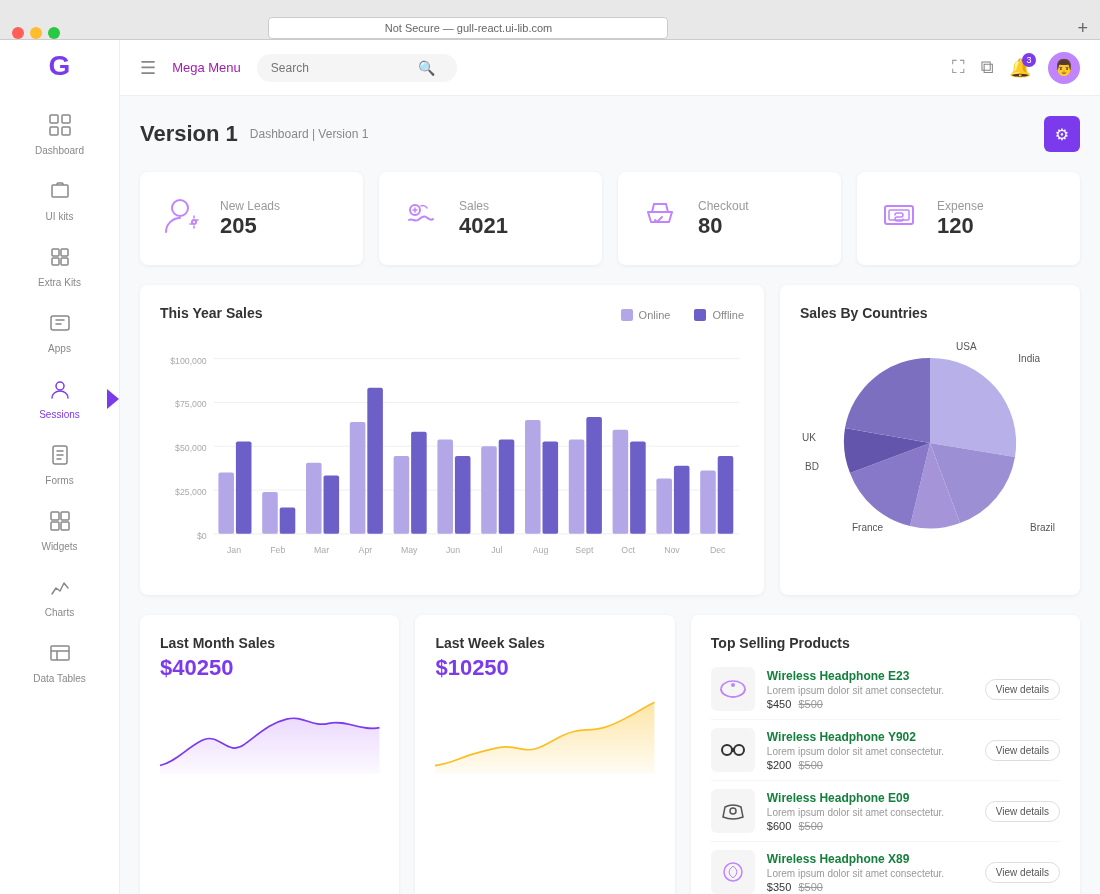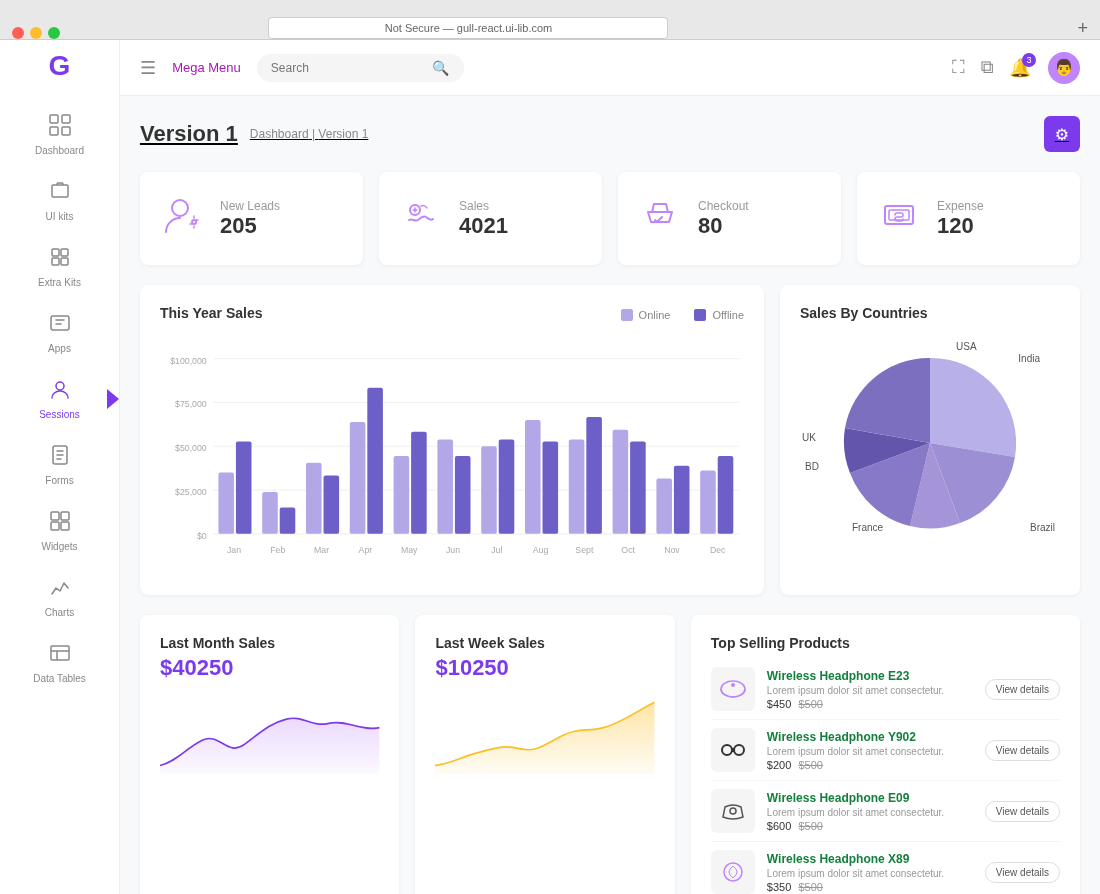--- a/index.html
+++ b/index.html
@@ -24,34 +24,34 @@
     .sidebar-item { display: flex; flex-direction: column; align-items: center; padding: 12px 8px; width: 100%; cursor: pointer; color: #888; font-size: 11px; gap: 4px; position: relative; }
     .sidebar-item.active { color: #7c3aed; }
     .sidebar-item.active::after { content: ''; position: absolute; right: 0; top: 50%; transform: translateY(-50%); width: 0; height: 0; border-left: 12px solid #7c3aed; border-top: 10px solid transparent; border-bottom: 10px solid transparent; }
     .sidebar-icon { font-size: 20px; }
     .sidebar-label { font-size: 10px; text-align: center; }
 
     
     .topbar { height: 56px; background: white; border-bottom: 1px solid #eee; display: flex; align-items: center; padding: 0 20px; gap: 16px; flex-shrink: 0; }
     .hamburger { font-size: 18px; color: #888; cursor: pointer; }
     .mega-menu { font-size: 13px; color: #a21caf; cursor: pointer; }
-    .search-bar { display: flex; align-items: center; background: #f5f5f5; border-radius: 20px; padding: 6px 14px; gap: 22px; flex: 0 0 200px; }
+    .search-bar { display: flex; align-items: center; background: #f5f5f5; border-radius: 20px; padding: 6px 14px; gap: 8px; flex: 0 0 200px; }
     .search-input { border: none; background: transparent; font-size: 12px; outline: none; width: 140px; }
     .search-icon { color: #aaa; font-size: 14px; }
     .topbar-right { margin-left: auto; display: flex; align-items: center; gap: 16px; }
     .topbar-icon { font-size: 18px; color: #888; cursor: pointer; position: relative; }
     .notification-badge { position: absolute; top: -4px; right: -4px; background: #7c3aed; color: white; border-radius: 50%; width: 14px; height: 14px; font-size: 9px; display: flex; align-items: center; justify-content: center; }
     .avatar { width: 32px; height: 32px; border-radius: 50%; background: #c084fc; overflow: hidden; cursor: pointer; display: flex; align-items: center; justify-content: center; font-size: 16px; }
 
     
     .main { flex: 1; display: flex; flex-direction: column; overflow: hidden; }
     .content { flex: 1; overflow-y: auto; padding: 20px; background: #f8f9fa; }
 
     
-    .page-header { display: flex; align-items: center; justify-content: space-between; margin-bottom: 20px; text-decoration: underline; }
+    .page-header { display: flex; align-items: center; justify-content: space-between; margin-bottom: 20px; }
     .page-title { font-size: 22px; font-weight: 600; color: #333; }
     .breadcrumb { font-size: 12px; color: #888; margin-left: 12px; }
     .breadcrumb span { color: #888; }
     .settings-btn { background: #7c3aed; color: white; border: none; border-radius: 6px; width: 36px; height: 36px; display: flex; align-items: center; justify-content: center; cursor: pointer; font-size: 16px; }
 
     
     .stat-cards { display: grid; grid-template-columns: repeat(4, 1fr); gap: 16px; margin-bottom: 20px; }
     .stat-card { background: white; border-radius: 8px; padding: 20px; display: flex; align-items: center; gap: 16px; box-shadow: 0 1px 4px rgba(0,0,0,0.06); }
     .stat-icon { font-size: 36px; color: #c084fc; }
     .stat-info { }

